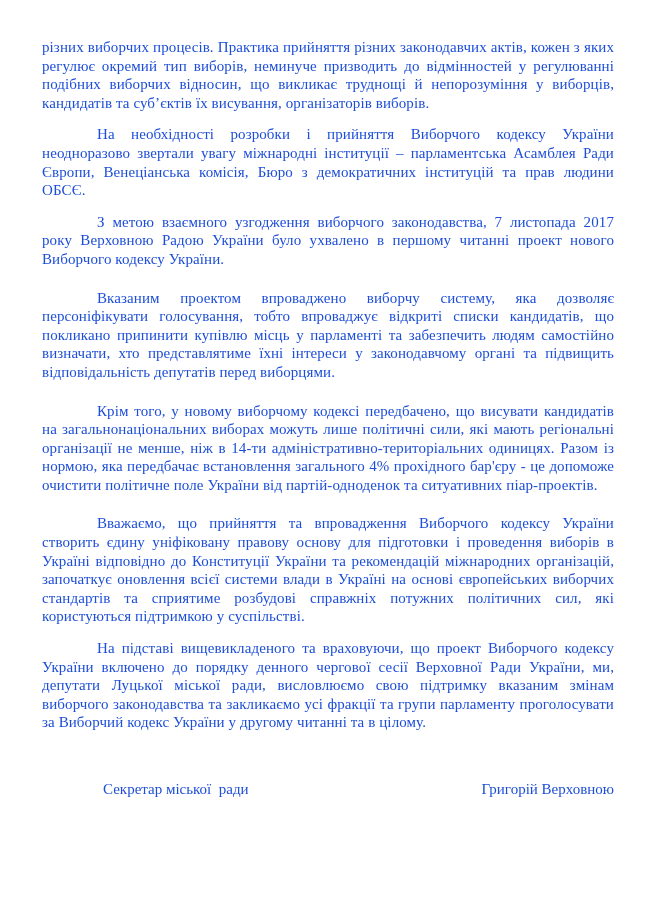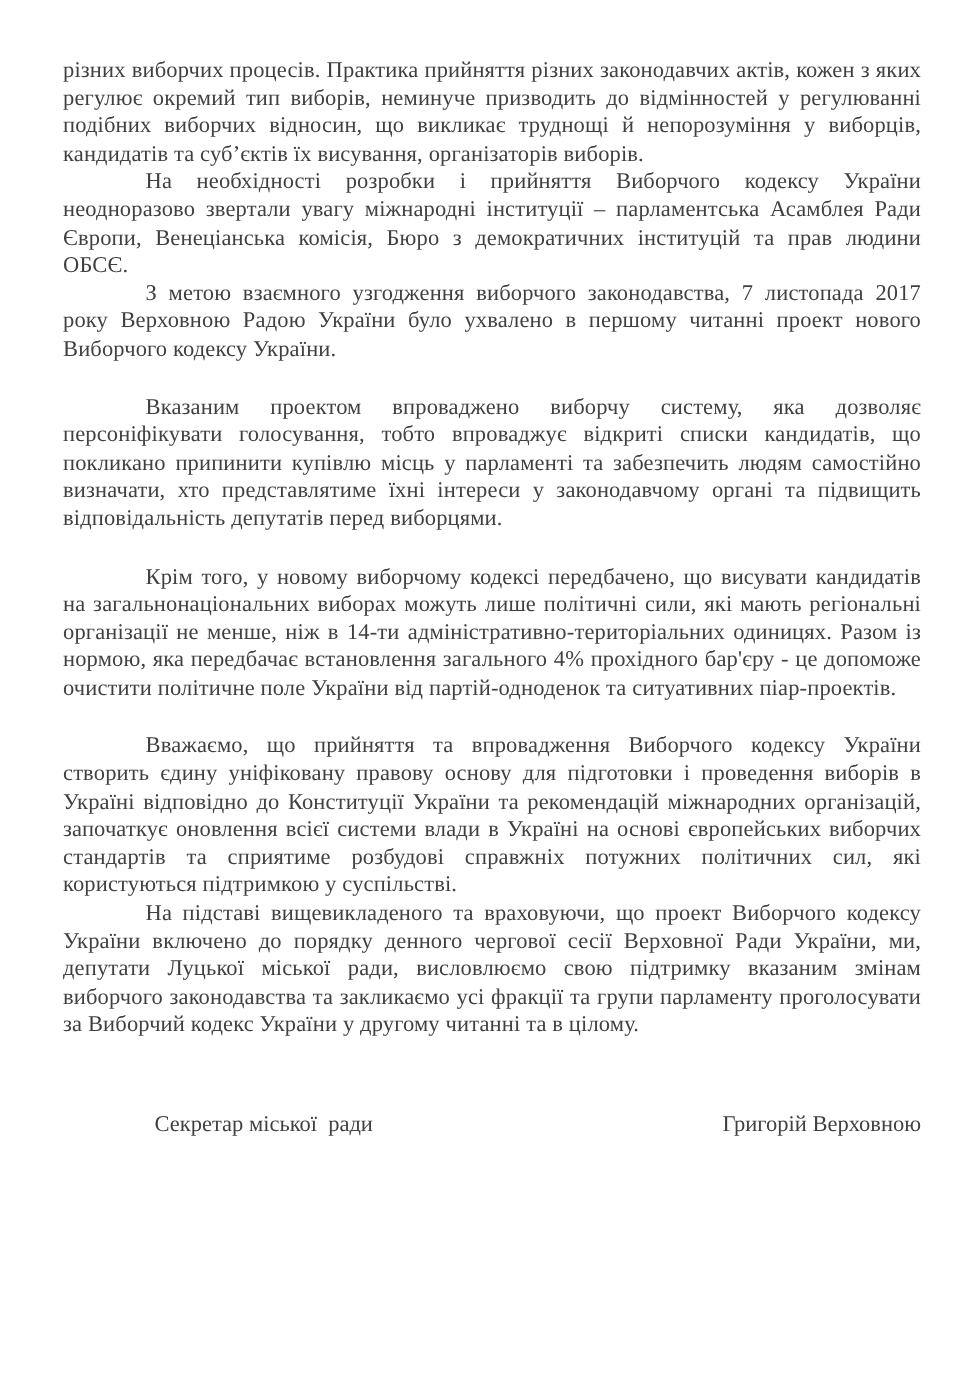--- a/index.html
+++ b/index.html
@@ -7,38 +7,39 @@
     padding: 0;
     background: #ffffff;
   }
   .page {
     position: relative;
     width: 650px;
     height: 918px;
     background: #ffffff;
     overflow: hidden;
     font-family: "Liberation Serif", "DejaVu Serif", serif;
-    color: #404040;
+    color: #1d4ed8;
     border-radius: 17px;
   }
   .content {
     position: absolute;
     top: 38px;
     left: 42px;
     width: 572px;
   }
   .content p {
     margin: 0;
     font-size: 15px;
     line-height: 18.6px;
     text-align: justify;
     letter-spacing: 0.1px;
   }
   .content p.indent {
     text-indent: 55px;
+    margin-top: 13px;
   }
   .content p.gap {
     margin-top: 20px;
   }
   .signature {
     display: flex;
     justify-content: space-between;
     align-items: baseline;
     margin-top: 48px;
     padding-left: 61px;

